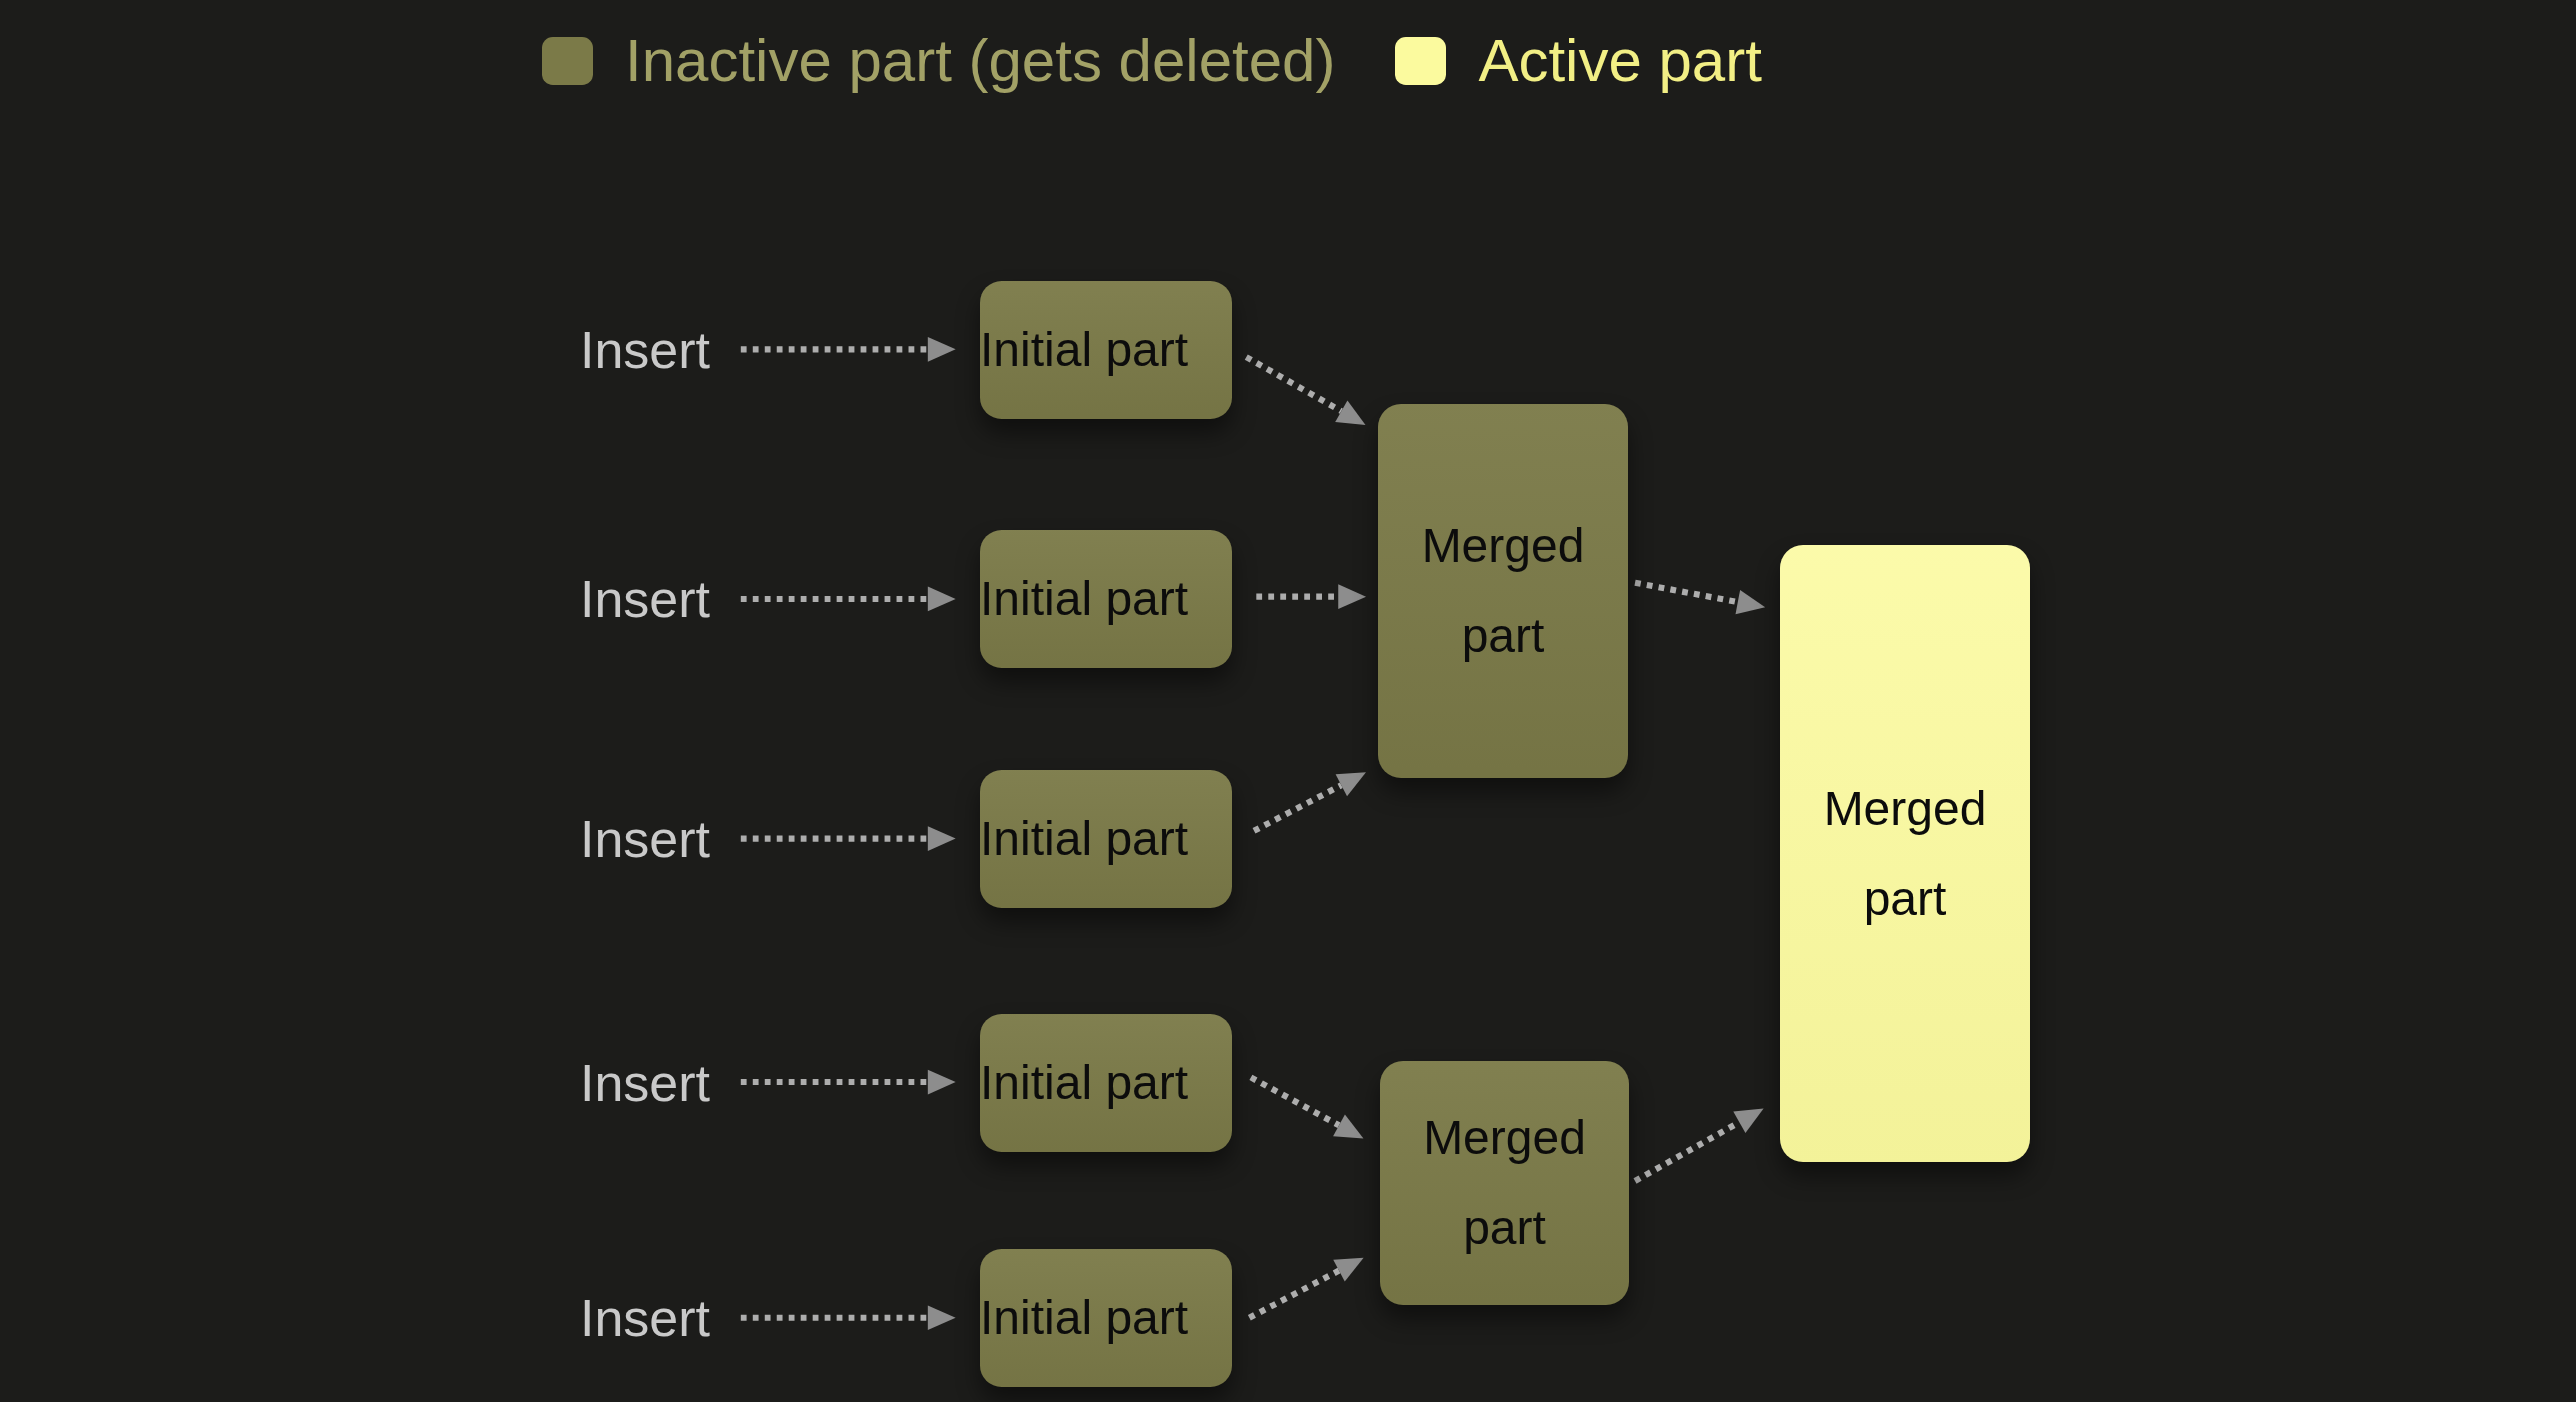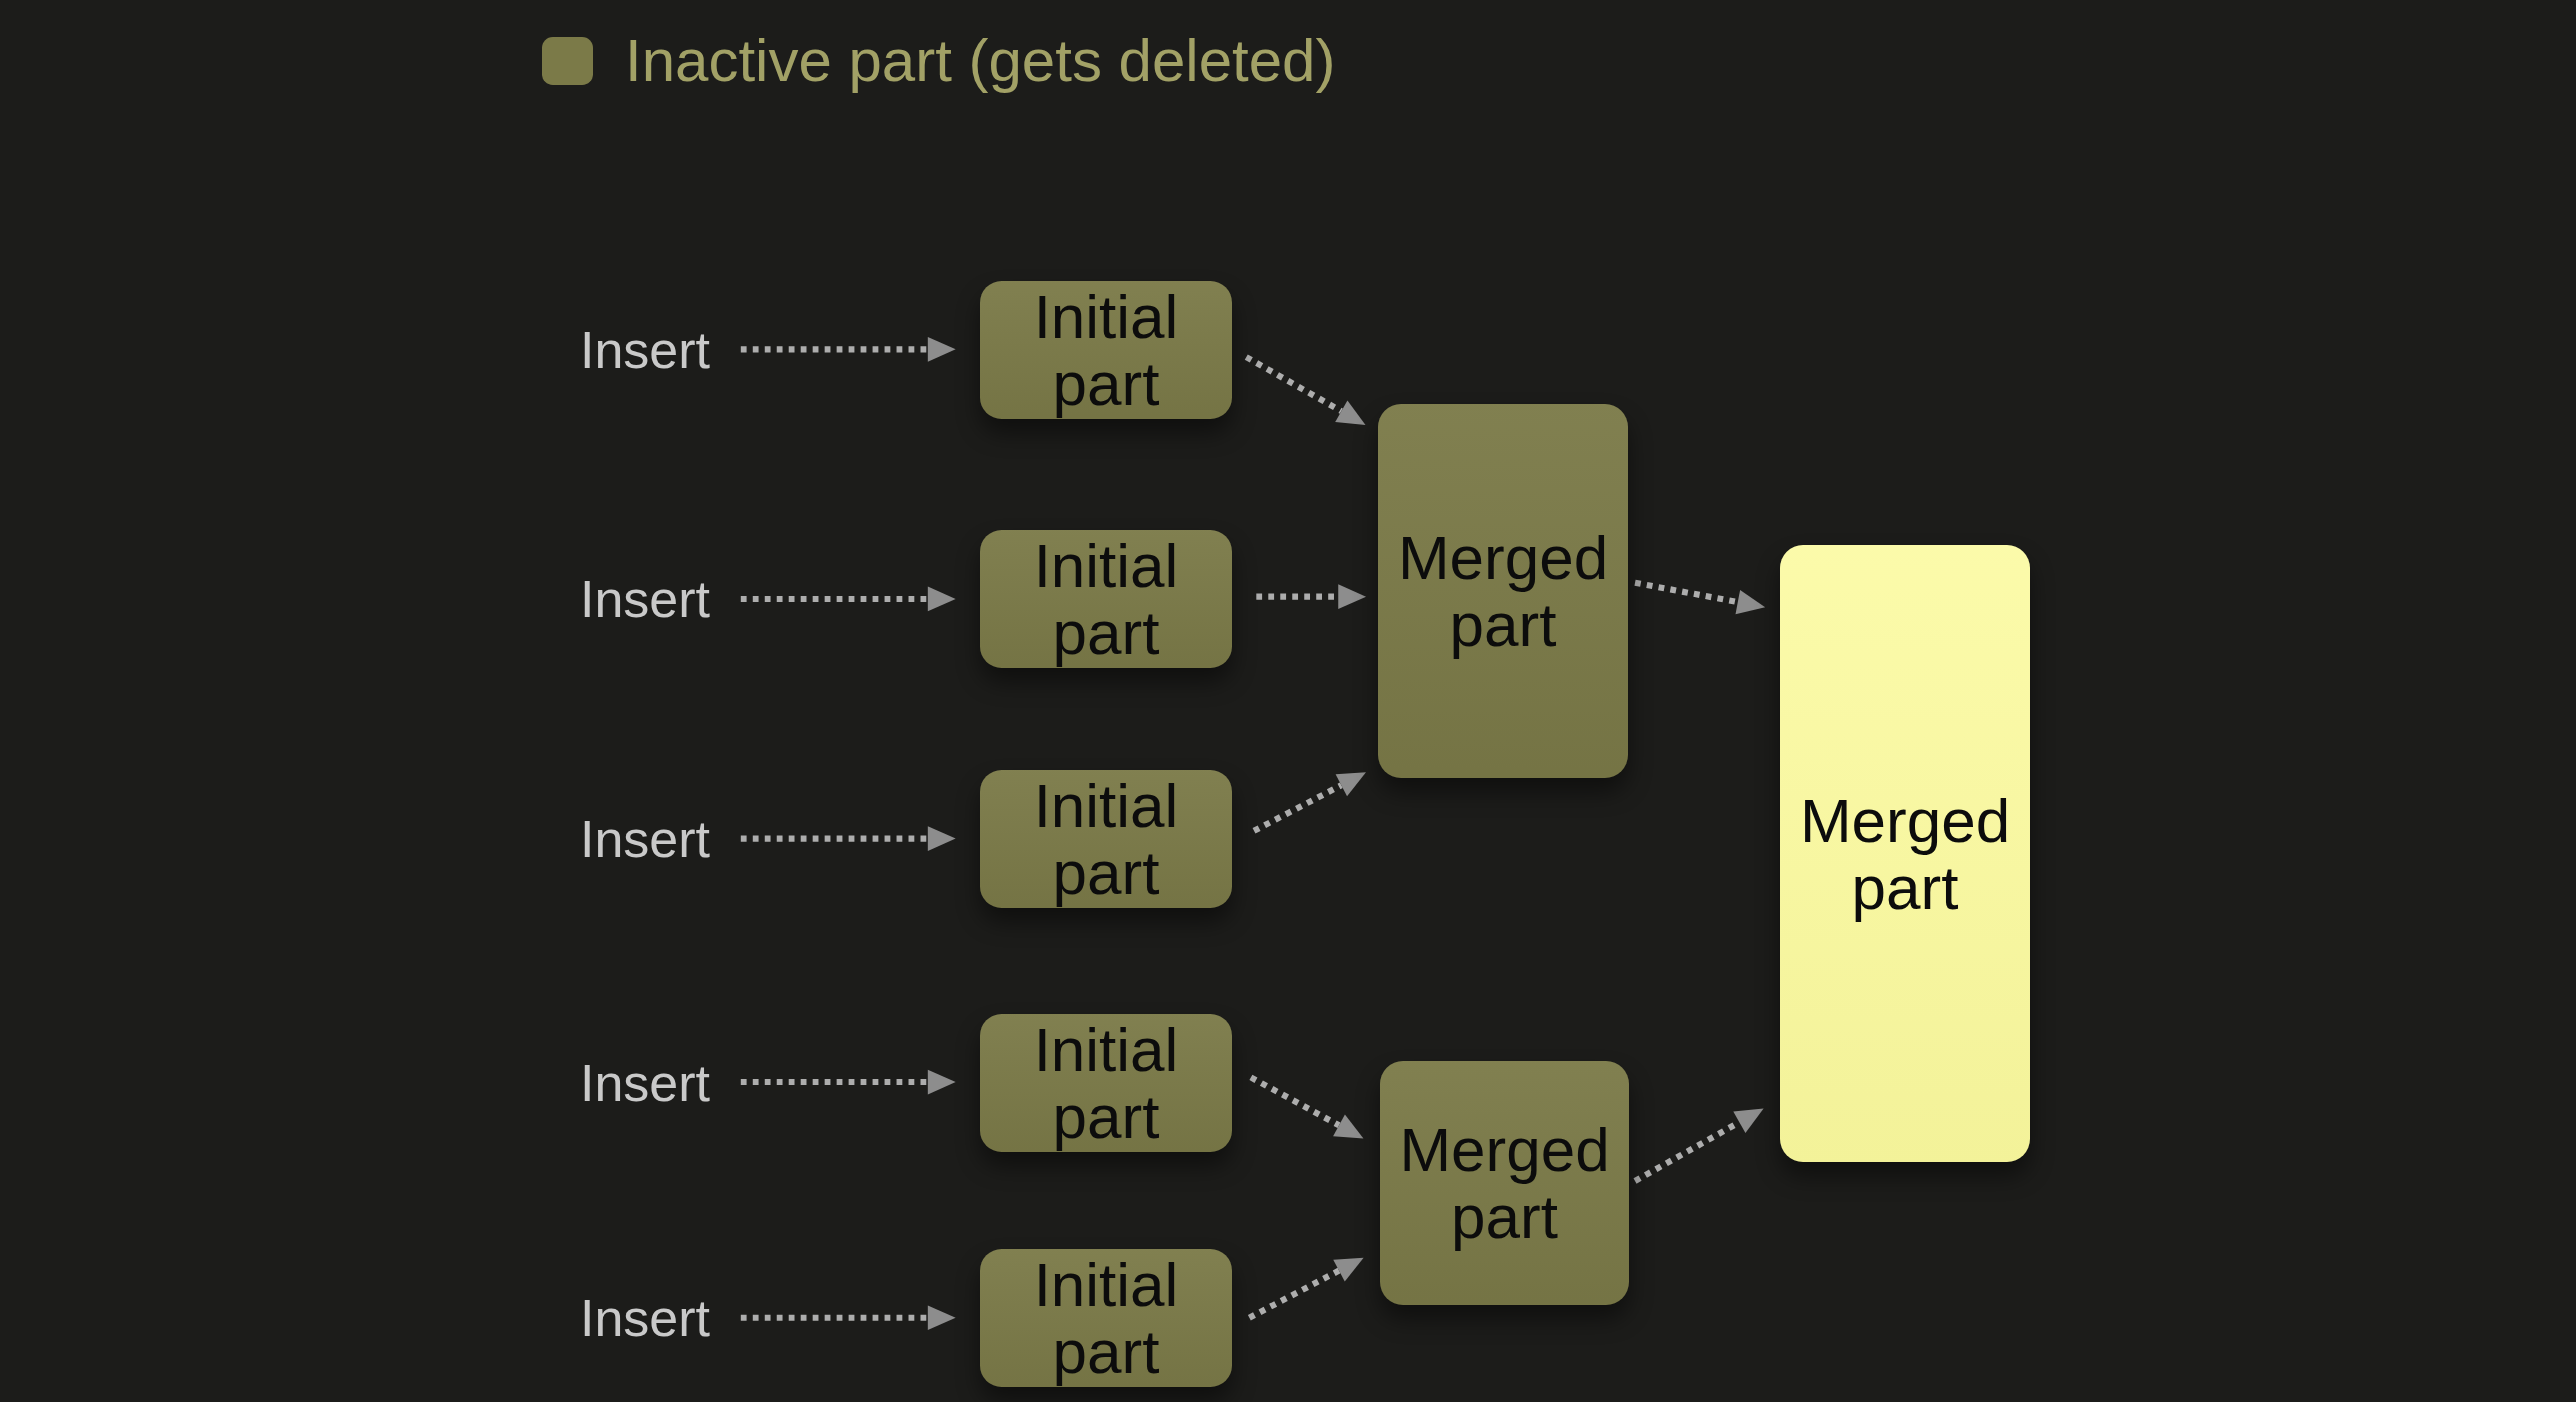--- a/index.html
+++ b/index.html
@@ -41,22 +41,22 @@
   .insert-label{
     position:absolute;left:580px;height:70px;
     font-size:52px;line-height:70px;color:var(--insert_text);
     white-space:nowrap;
     text-align:right;
   }
 
   
   .box{
     position:absolute;
-    display:flex;align-items:center;justify-content:flex-end;text-align:center;
-    font-size:62px;line-height:67px;color:var(--box_text);
+    display:flex;align-items:center;justify-content:flex-start;text-align:center;
+    font-size:48px;line-height:90px;color:var(--box_text);
     box-shadow:0 14px 23px rgba(0,0,0,0.45);
   }
   .box.inactive{
     background:linear-gradient(180deg, rgba(255,255,255,0.045), rgba(0,0,0,0.05)),
                var(--inactive_part_fill);
   }
   .box.active{
     background:linear-gradient(180deg, rgba(255,255,255,0.12), rgba(0,0,0,0.03)),
                var(--active_part_fill);
   }
@@ -75,20 +75,24 @@
 </style>
 </head>
 <body>
 
 <div class="stage">
 
   <div class="legend">
     <div class="legend-item">
       <span class="swatch inactive"></span>
       <span class="legend-label inactive">Inactive part (gets deleted)</span>
+    </div>
+    <div class="legend-item">
+      <span class="swatch active"></span>
+      <span class="legend-label active">Active part</span>
     </div>
   </div>
 
   <svg class="arrows" width="2576" height="1402" viewBox="0 0 3332 1814">
     <defs>
       <marker id="arrowhead" markerUnits="userSpaceOnUse" markerWidth="42" markerHeight="38" refX="2" refY="18" orient="auto">
         <path d="M2,2 L38,18 L2,34 Z" fill="#8d8d8d"></path>
       </marker>
     </defs>
 

